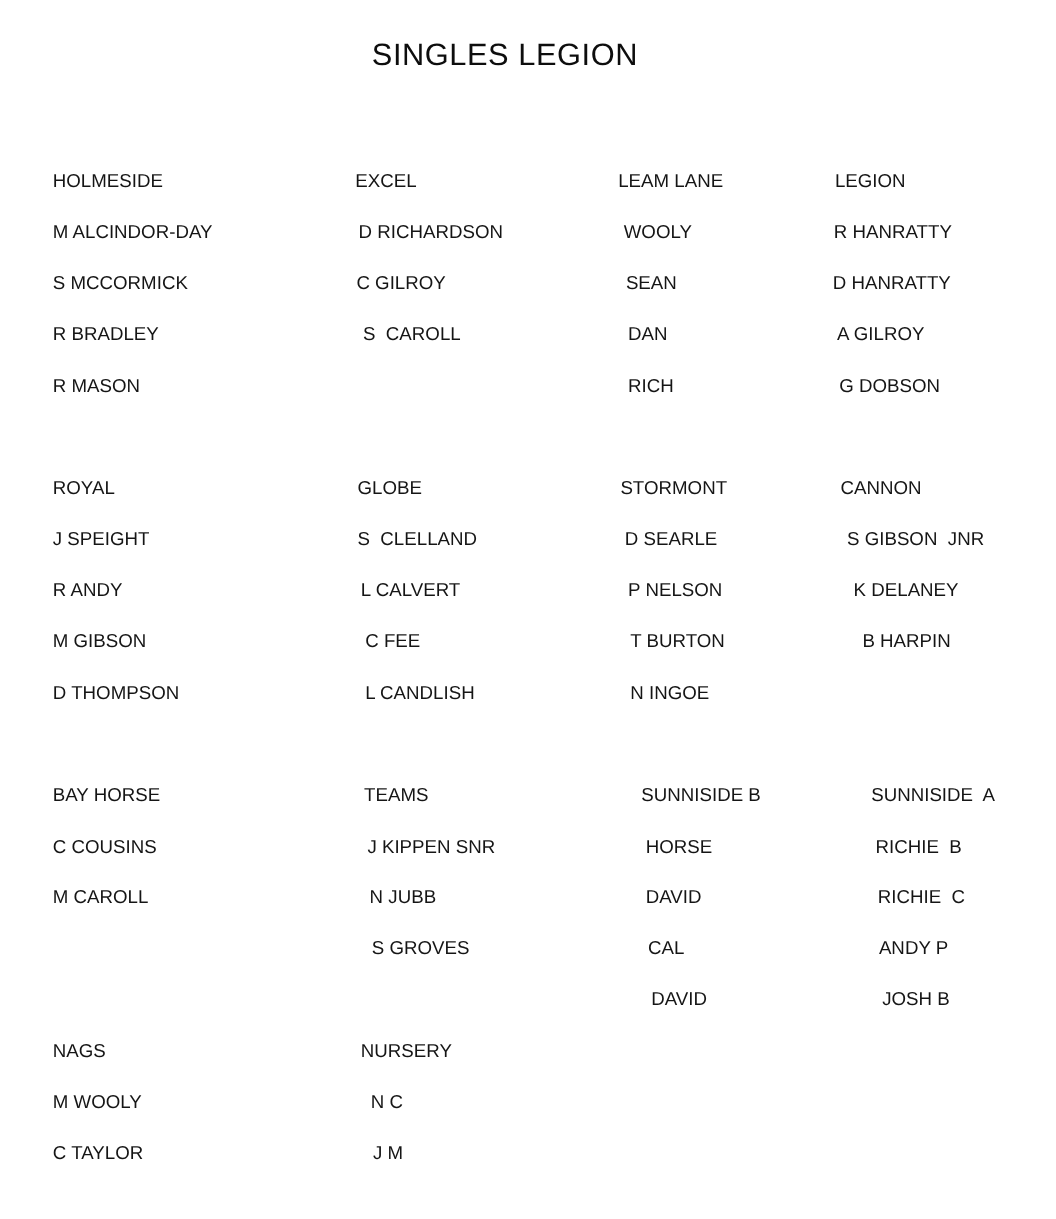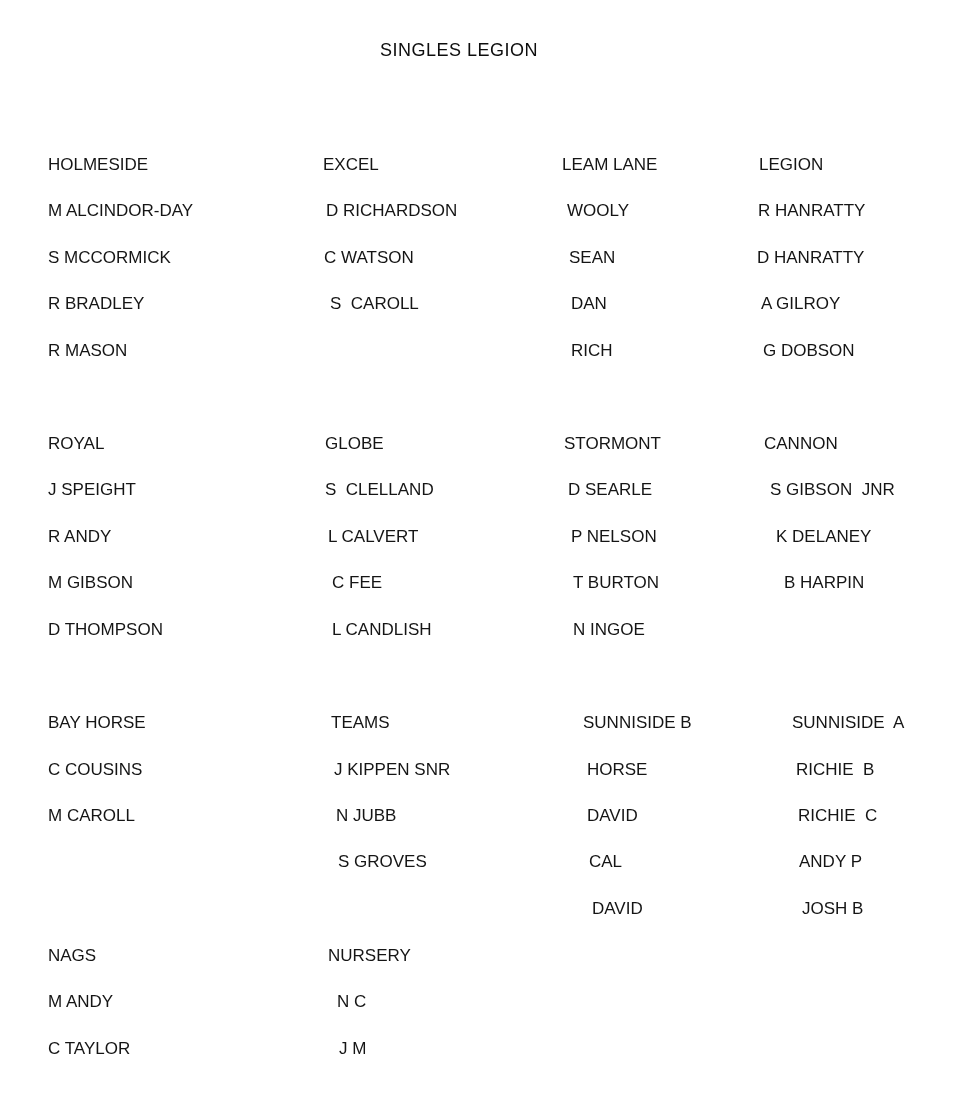--- a/index.html
+++ b/index.html
@@ -3,42 +3,42 @@
   <meta charset="utf-8">
   <style>
     html, body { margin: 0; padding: 0; background: #ffffff; }
     body {
       width: 960px; height: 1108px; position: relative; overflow: hidden;
       font-family: "Liberation Sans", "DejaVu Sans", sans-serif;
       color: #111111;
     }
     .title {
       position: absolute; top: 33px; left: 0; width: 918px;
-      text-align: center; font-size: 18px; letter-spacing: 0.5px;
+      text-align: center; font-size: 28px; letter-spacing: 0.5px;
       line-height: 34px; color: #0d0d0d;
     }
     .cell {
       position: absolute; font-size: 17px; line-height: 22px;
       white-space: pre; color: #151515;
     }
   </style>
 </head>
 <body>
 
 <div class="title">SINGLES  LEGION</div>
 
 <div class="cell" style="left:48px;top:154px">HOLMESIDE</div>
 <div class="cell" style="left:48px;top:200px">M ALCINDOR-DAY</div>
 <div class="cell" style="left:48px;top:247px">S MCCORMICK</div>
 <div class="cell" style="left:48px;top:293px">R BRADLEY</div>
 <div class="cell" style="left:48px;top:340px">R MASON</div>
 
 <div class="cell" style="left:323px;top:154px">EXCEL</div>
 <div class="cell" style="left:326px;top:200px">D RICHARDSON</div>
-<div class="cell" style="left:324px;top:247px">C WATSON</div>
+<div class="cell" style="left:324px;top:247px">C GILROY</div>
 <div class="cell" style="left:330px;top:293px">S  CAROLL</div>
 
 <div class="cell" style="left:562px;top:154px">LEAM LANE</div>
 <div class="cell" style="left:567px;top:200px">WOOLY</div>
 <div class="cell" style="left:569px;top:247px">SEAN</div>
 <div class="cell" style="left:571px;top:293px">DAN</div>
 <div class="cell" style="left:571px;top:340px">RICH</div>
 
 <div class="cell" style="left:759px;top:154px">LEGION</div>
 <div class="cell" style="left:758px;top:200px">R HANRATTY</div>
@@ -84,18 +84,18 @@
 <div class="cell" style="left:589px;top:851px">CAL</div>
 <div class="cell" style="left:592px;top:898px">DAVID</div>
 
 <div class="cell" style="left:792px;top:712px">SUNNISIDE  A</div>
 <div class="cell" style="left:796px;top:759px">RICHIE  B</div>
 <div class="cell" style="left:798px;top:805px">RICHIE  C</div>
 <div class="cell" style="left:799px;top:851px">ANDY P</div>
 <div class="cell" style="left:802px;top:898px">JOSH B</div>
 
 <div class="cell" style="left:48px;top:945px">NAGS</div>
-<div class="cell" style="left:48px;top:991px">M ANDY</div>
+<div class="cell" style="left:48px;top:991px">M WOOLY</div>
 <div class="cell" style="left:48px;top:1038px">C TAYLOR</div>
 
 <div class="cell" style="left:328px;top:945px">NURSERY</div>
 <div class="cell" style="left:337px;top:991px">N C</div>
 <div class="cell" style="left:339px;top:1038px">J M</div>
 
 </body></html>

